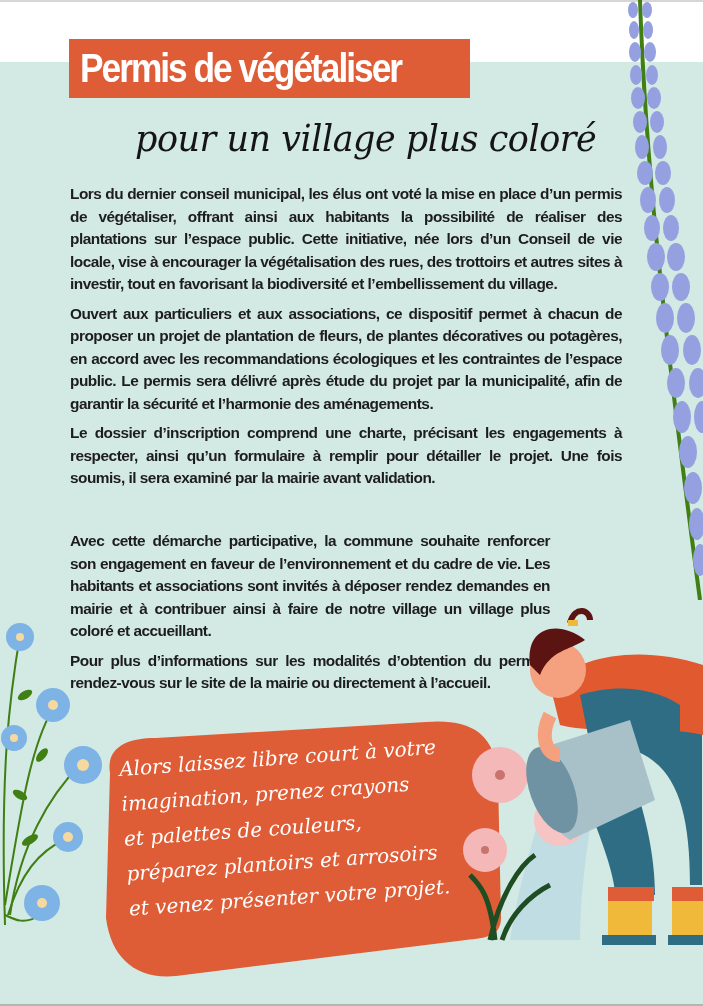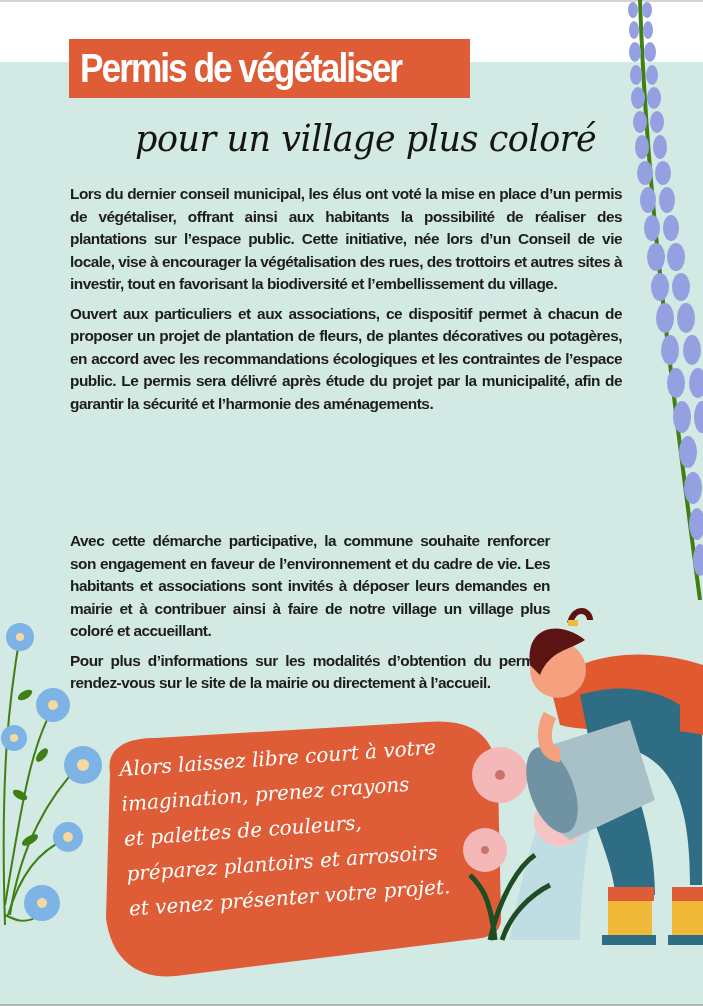--- a/index.html
+++ b/index.html
@@ -66,23 +66,24 @@
   </g>
 </svg>
 
 <div class="title-box"></div>
 <div class="title">Permis de végétaliser</div>
 <div class="subtitle">pour un village plus coloré</div>
 
 <div class="body-text" style="top:183px;">
   <p>Lors du dernier conseil municipal, les élus ont voté la mise en place d’un permis de végétaliser, offrant ainsi aux habitants la possibilité de réaliser des plantations sur l’espace public. Cette initiative, née lors d’un Conseil de vie locale, vise à encourager la végétalisation des rues, des trottoirs et autres sites à investir, tout en favorisant la biodiversité et l’embellissement du village.</p>
   <p>Ouvert aux particuliers et aux associations, ce dispositif permet à chacun de proposer un projet de plantation de fleurs, de plantes décoratives ou potagères, en accord avec les recommandations écologiques et les contraintes de l’espace public. Le permis sera délivré après étude du projet par la municipalité, afin de garantir la sécurité et l’harmonie des aménagements.</p>
+  <p>Le dossier d’inscription comprend une charte, précisant les engagements à respecter, ainsi qu’un formulaire à remplir pour détailler le projet. Une fois soumis, il sera examiné par la mairie avant validation.</p>
 </div>
 <div class="body-text narrow" style="top:530px;">
-  <p>Avec cette démarche participative, la commune souhaite renforcer son engagement en faveur de l’environnement et du cadre de vie. Les habitants et associations sont invités à déposer leurs demandes en mairie et à contribuer ainsi à faire de notre village un village plus coloré et accueillant.</p>
+  <p>Avec cette démarche participative, la commune souhaite renforcer son engagement en faveur de l’environnement et du cadre de vie. Les habitants et associations sont invités à déposer rendez demandes en mairie et à contribuer ainsi à faire de notre village un village plus coloré et accueillant.</p>
   <p>Pour plus d’informations sur les modalités d’obtention du permis, rendez-vous sur le site de la mairie ou directement à l’accueil.</p>
 </div>
 
 <svg style="left:0;top:615px;" width="110" height="320" viewBox="0 0 110 320">
   <g stroke="#3f7f13" stroke-width="2" fill="none">
     <path d="M20 20 C 10 80, 0 150, 5 310"></path>
     <path d="M55 90 C 30 130, 20 200, 5 290"></path>
     <path d="M80 150 C 50 180, 20 230, 10 300"></path>
     <path d="M65 225 C 40 235, 20 260, 8 300"></path>
     <path d="M40 300 C 25 310, 15 305, 5 300"></path>

